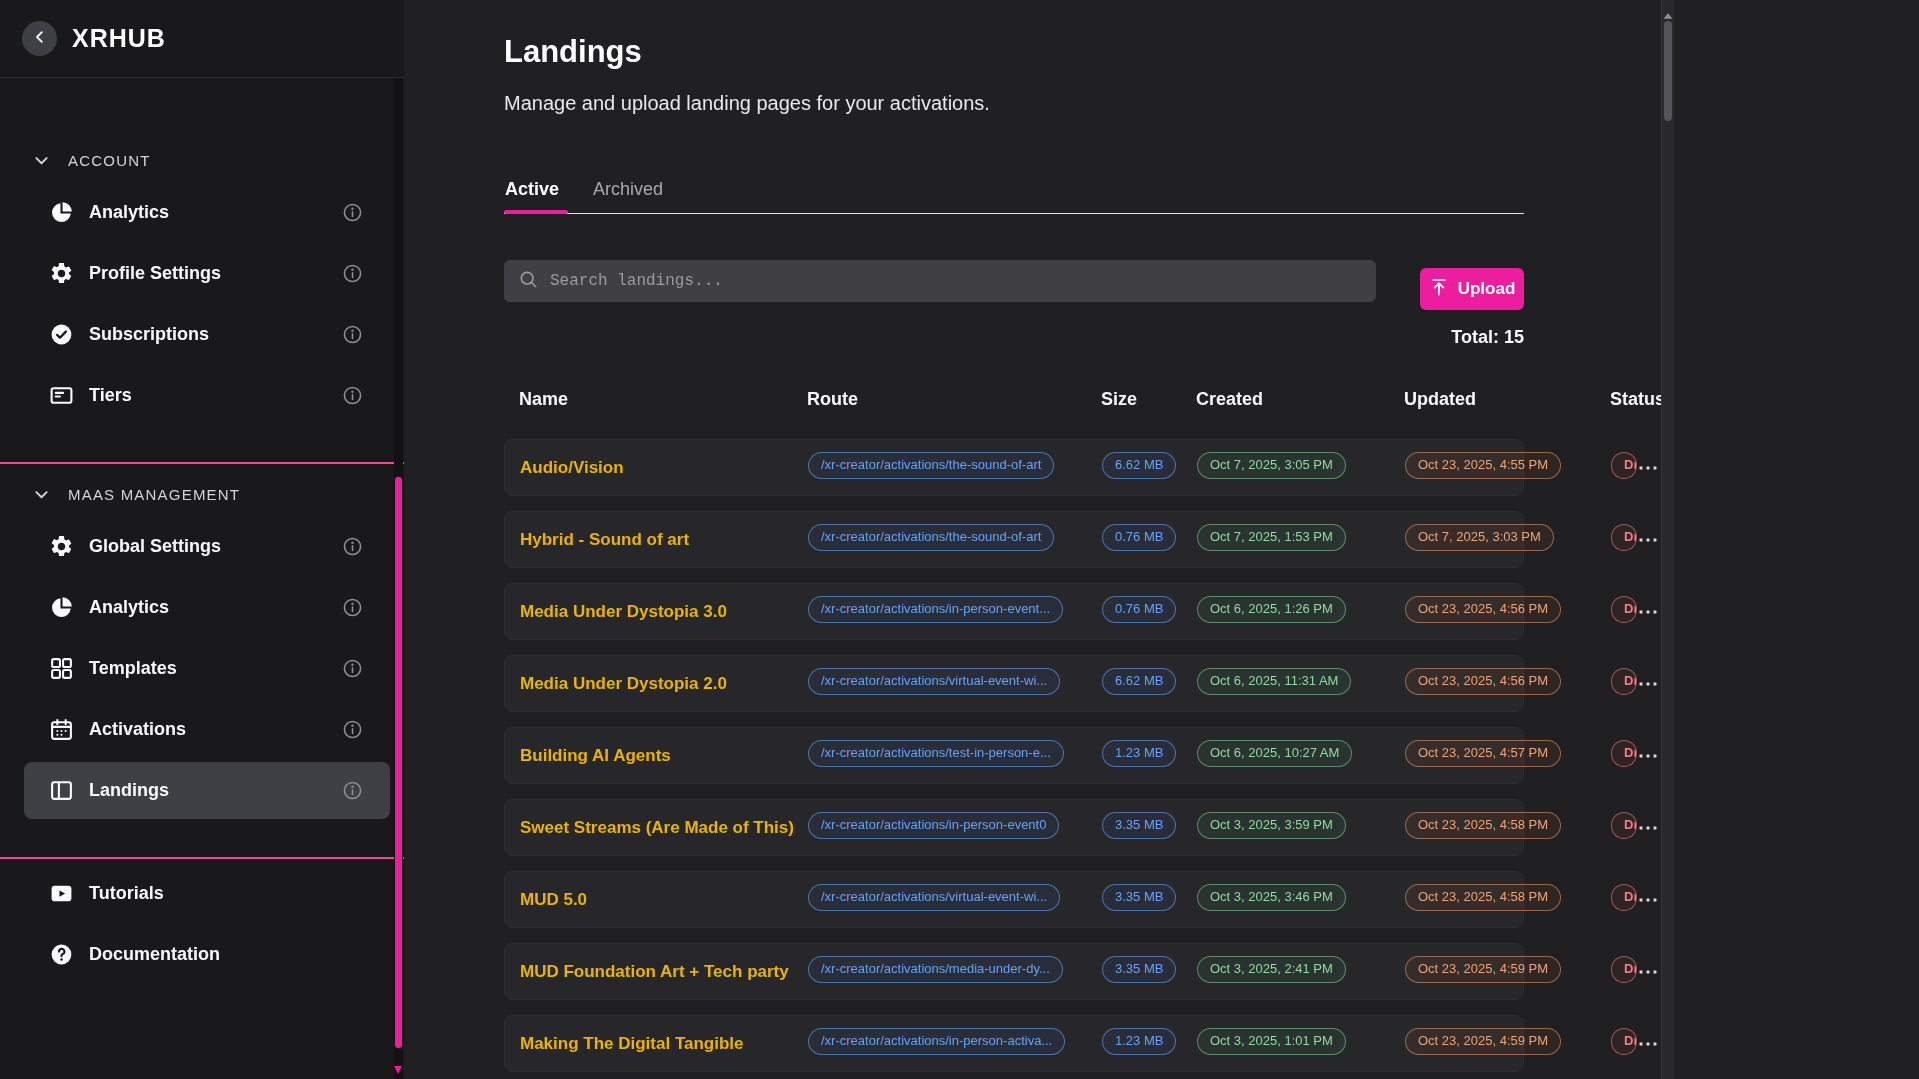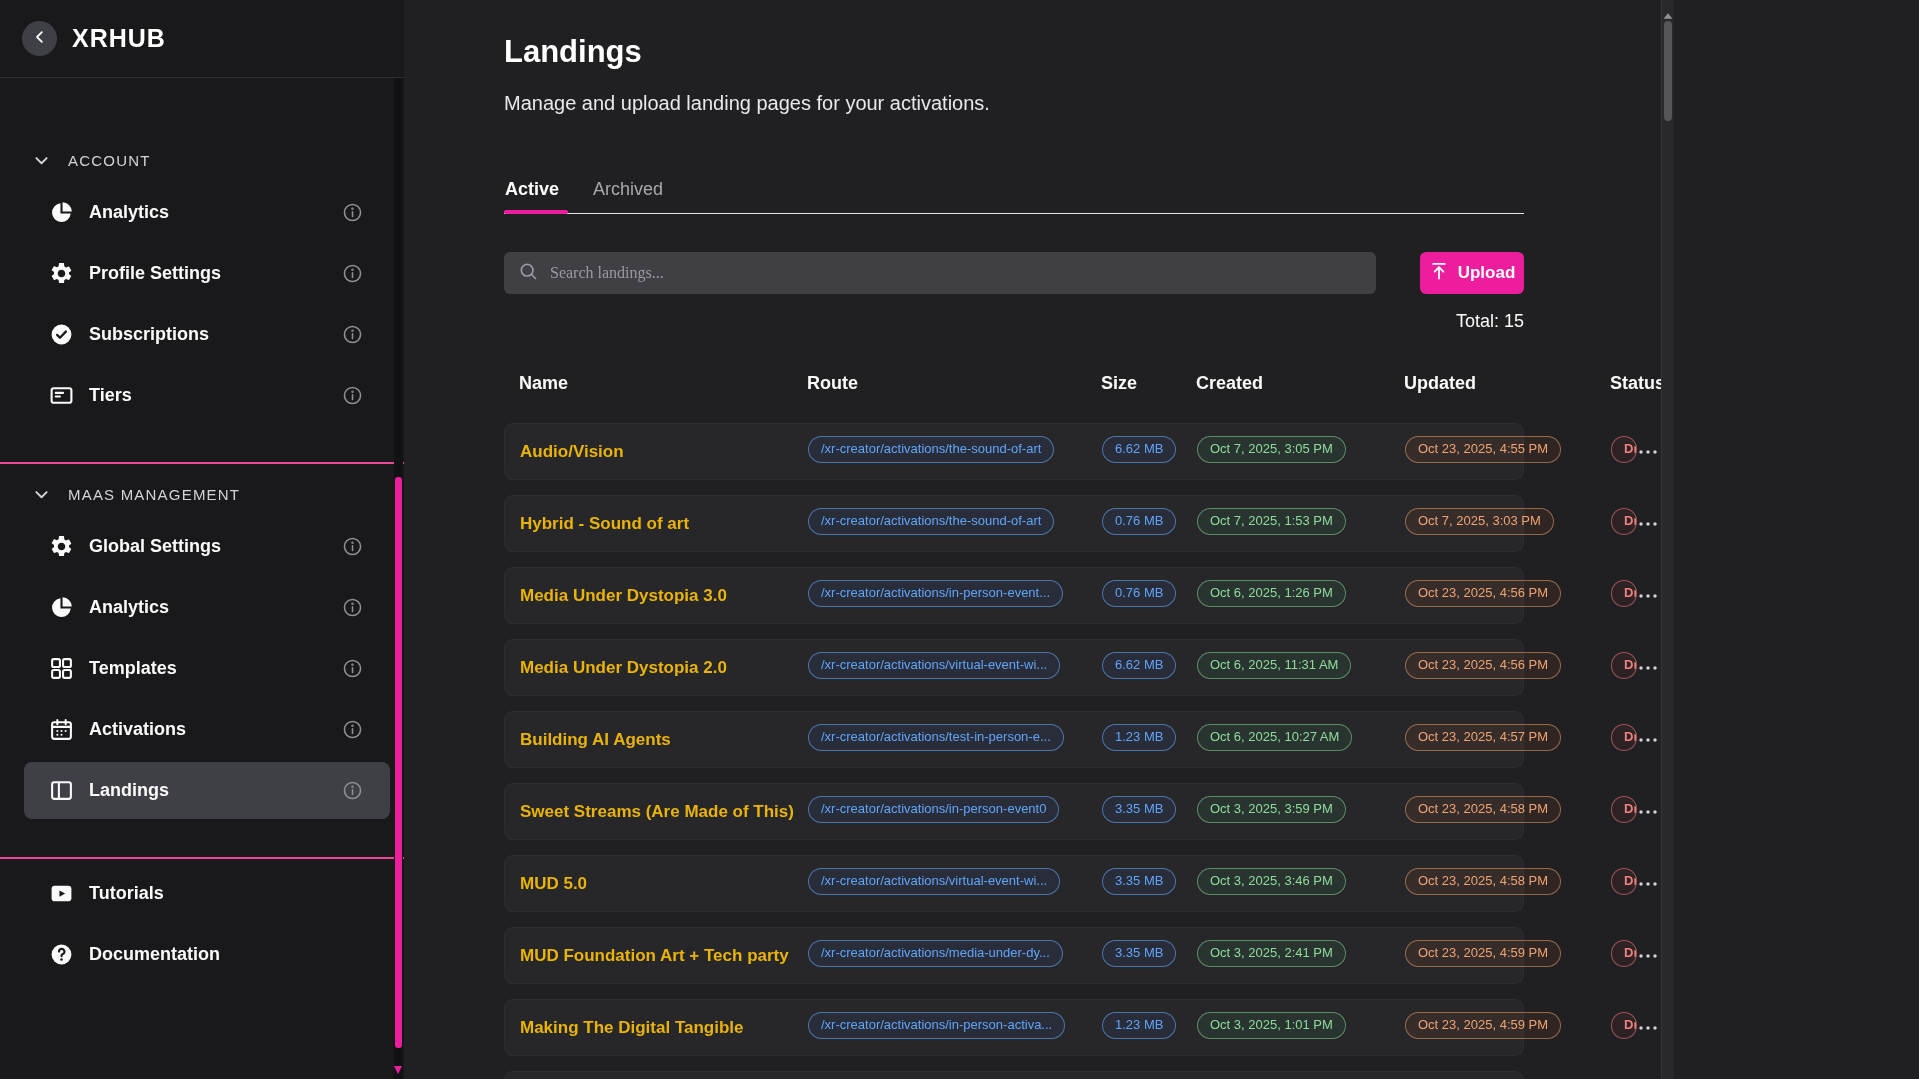--- a/index.html
+++ b/index.html
@@ -36,24 +36,24 @@
   
   .main{flex:1;height:100%;padding:0 150px 0 100px;position:relative;overflow:hidden;}
   .page-title{margin-top:34px;font-size:31px;font-weight:bold;color:#fff;}
   .page-subtitle{margin-top:22px;font-size:20px;color:#e9e9ec;}
   .tabs{margin-top:64px;display:flex;gap:24px;border-bottom:1px solid #e5e5e5;}
   .tab{padding:0 9px 13px 1px;font-size:18px;color:#a8a8ae;position:relative;cursor:pointer;}
   .tab.active{color:#fff;font-weight:bold;}
   .tab.active::after{content:"";position:absolute;left:0;right:0;bottom:-1px;height:4px;border-radius:2px;background:var(--accent-pink,#ec1e9e);}
   .toolbar{margin-top:38px;display:flex;align-items:center;gap:44px;}
   .searchbox{flex:1;height:42px;background:#3f3f44;border-radius:6px;display:flex;align-items:center;padding:0 14px;gap:12px;}
-  .searchbox input{flex:1;background:transparent;border:none;outline:none;color:#e4e4e7;font-size:16px;font-family:Liberation Serif, serif;}
+  .searchbox input{flex:1;background:transparent;border:none;outline:none;color:#e4e4e7;font-size:16px;font-family:Liberation Mono, monospace;}
   .searchbox input::placeholder{color:#9a9aa0;}
-  .upload-btn{height:42px;width:104px;background:var(--accent-pink,#ec1e9e);border-radius:6px;display:flex;align-items:center;justify-content:center;gap:9px;color:#fff;font-size:17px;font-weight:bold;flex:0 0 auto;}
-  .total{margin-top:17px;height:22px;text-align:right;font-size:18px;font-weight:normal;color:#fafafa;}
+  .upload-btn{height:42px;width:104px;background:var(--accent-pink,#ec1e9e);border-radius:6px;display:flex;align-items:center;justify-content:center;gap:9px;color:#fff;font-size:17px;font-weight:bold;flex:0 0 auto;margin-top:16px;}
+  .total{margin-top:17px;height:22px;text-align:right;font-size:18px;font-weight:bold;color:#fafafa;}
   .grid-cols{display:grid;grid-template-columns:288px 294px 95px 208px 206px 1fr 54px;padding:0 15px;align-items:center;}
   .table-header{margin-top:38px;height:24px;font-size:18px;font-weight:bold;color:#fafafa;}
   .table-rows{margin-top:28px;}
   .table-row{height:57px;margin-bottom:15px;background:#27272a;border:1px solid #2e2e32;border-radius:9px;}
   .table-row.partial{margin-bottom:0;}
   .cell{min-width:0;padding-right:10px;}
   .cell-name{font-size:17px;font-weight:bold;color:#eab308;padding-right:10px;overflow:hidden;text-overflow:ellipsis;white-space:nowrap;}
   .pill{display:inline-block;max-width:100%;overflow:hidden;text-overflow:ellipsis;white-space:nowrap;padding:4px 12px;border-radius:14px;font-size:13px;line-height:1.3;border:1px solid;}
   .pill-route,.pill-size{color:var(--route-blue,#60a5fa);border-color:rgba(96,165,250,.6);background:rgba(59,130,246,.08);}
   .pill-created{color:var(--created-green,#8fdb9a);border-color:rgba(130,215,145,.55);background:rgba(74,222,128,.07);}

